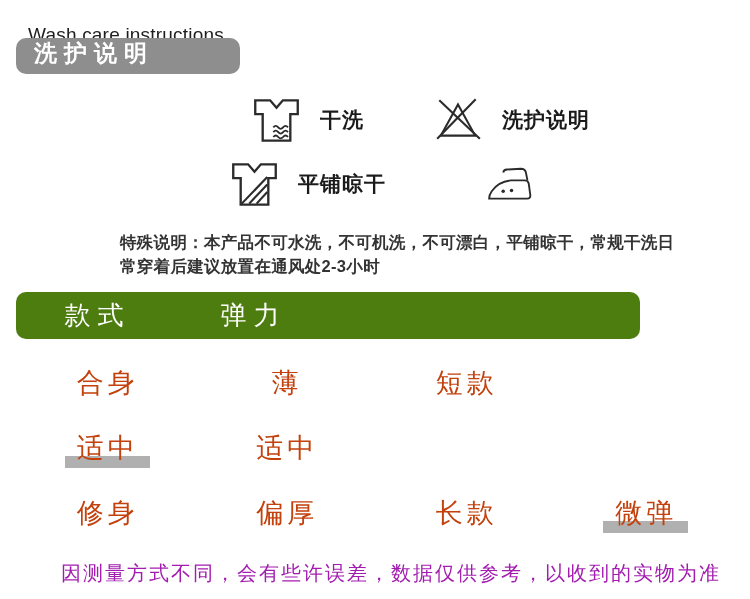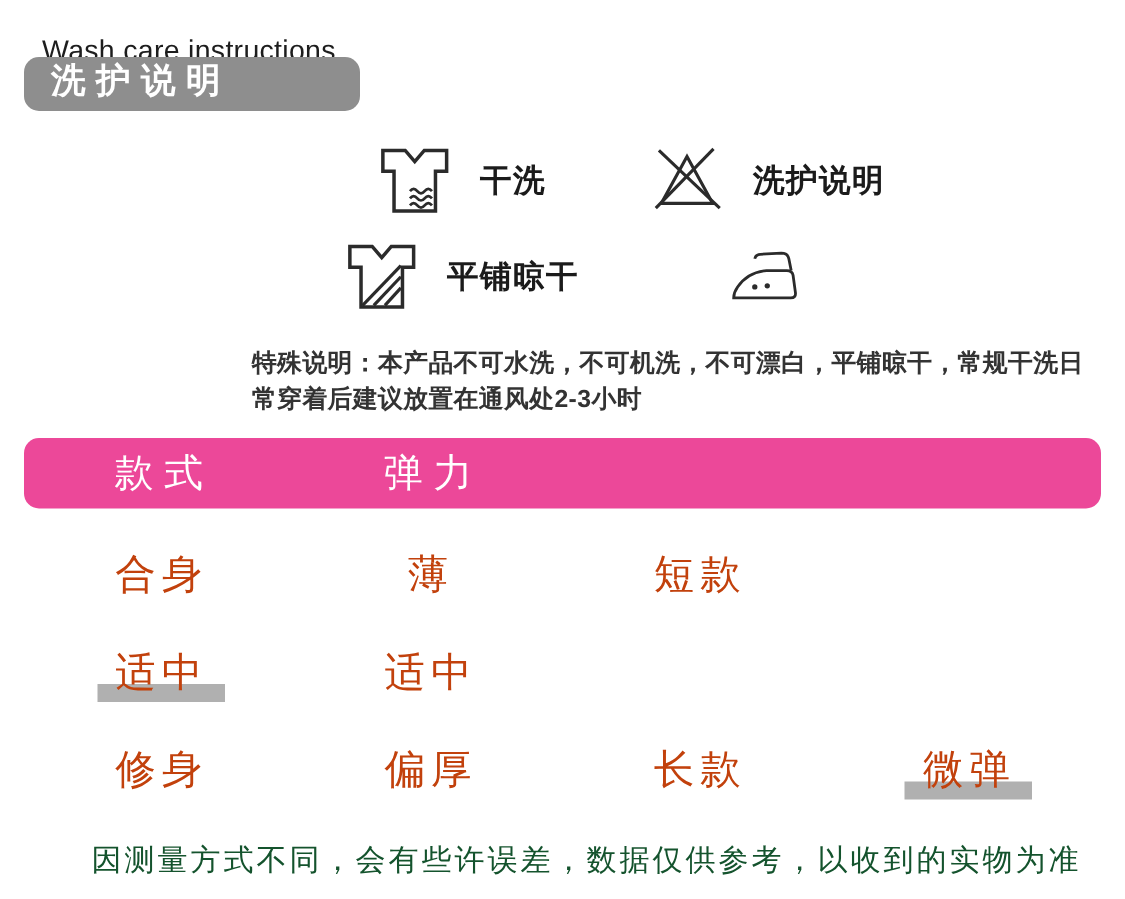--- a/index.html
+++ b/index.html
@@ -19,41 +19,41 @@
   .care-grid{
     position:absolute;left:183px;top:94px;display:grid;
     grid-template-columns:249px auto;row-gap:12px;
   }
   .care-item{display:flex;align-items:center;gap:18px;height:52px;justify-content:center;}
   .care-icon{flex:0 0 auto;display:block;}
   .care-icon path,.care-icon line{stroke:#2b2b2b;fill:none;}
   .care-label{font-size:21px;font-weight:bold;color:#1b1b1b;letter-spacing:1px;white-space:nowrap;}
   .note{
     position:absolute;left:120px;top:230px;width:565px;font-size:16.5px;line-height:24px;
-    font-weight:600;color:#333333;letter-spacing:.3px;margin-left:48px;
+    font-weight:600;color:#333333;letter-spacing:.3px;
   }
   .table-header{
-    position:absolute;left:16px;top:292px;width:718px;height:47px;background:#ec4899;
+    position:absolute;left:16px;top:292px;width:624px;height:47px;background:#4d7c0f;
     border-radius:10px;display:grid;grid-template-columns:repeat(4,1fr);
     align-items:center;justify-items:center;
   }
   .table-header .th{color:#ffffff;font-size:26px;font-weight:300;letter-spacing:7px;text-indent:7px;}
   .table-rows{position:absolute;left:16px;top:350px;width:718px;}
   .t-row{display:grid;grid-template-columns:repeat(4,1fr);height:65px;align-items:center;justify-items:center;}
   .cell{
     position:relative;font-size:27px;font-weight:300;color:#c2410c;
     letter-spacing:4px;text-indent:4px;white-space:nowrap;
   }
   .cell.hl::after{
     content:"";position:absolute;left:-8px;right:-11px;bottom:-2px;height:12px;
     background:#b0b0b0;z-index:-1;
   }
   .disclaimer{
     position:absolute;left:0;right:0;top:560px;text-align:center;
-    font-size:20px;font-weight:300;color:#14532d;letter-spacing:2px;padding-left:32px;
+    font-size:20px;font-weight:300;color:#a21caf;letter-spacing:2px;padding-left:32px;
   }
 </style>
 </head>
 <body>
 
 <div class="page">
 
   <div class="eng-title">Wash care instructions</div>
 
   <div class="title-box">

